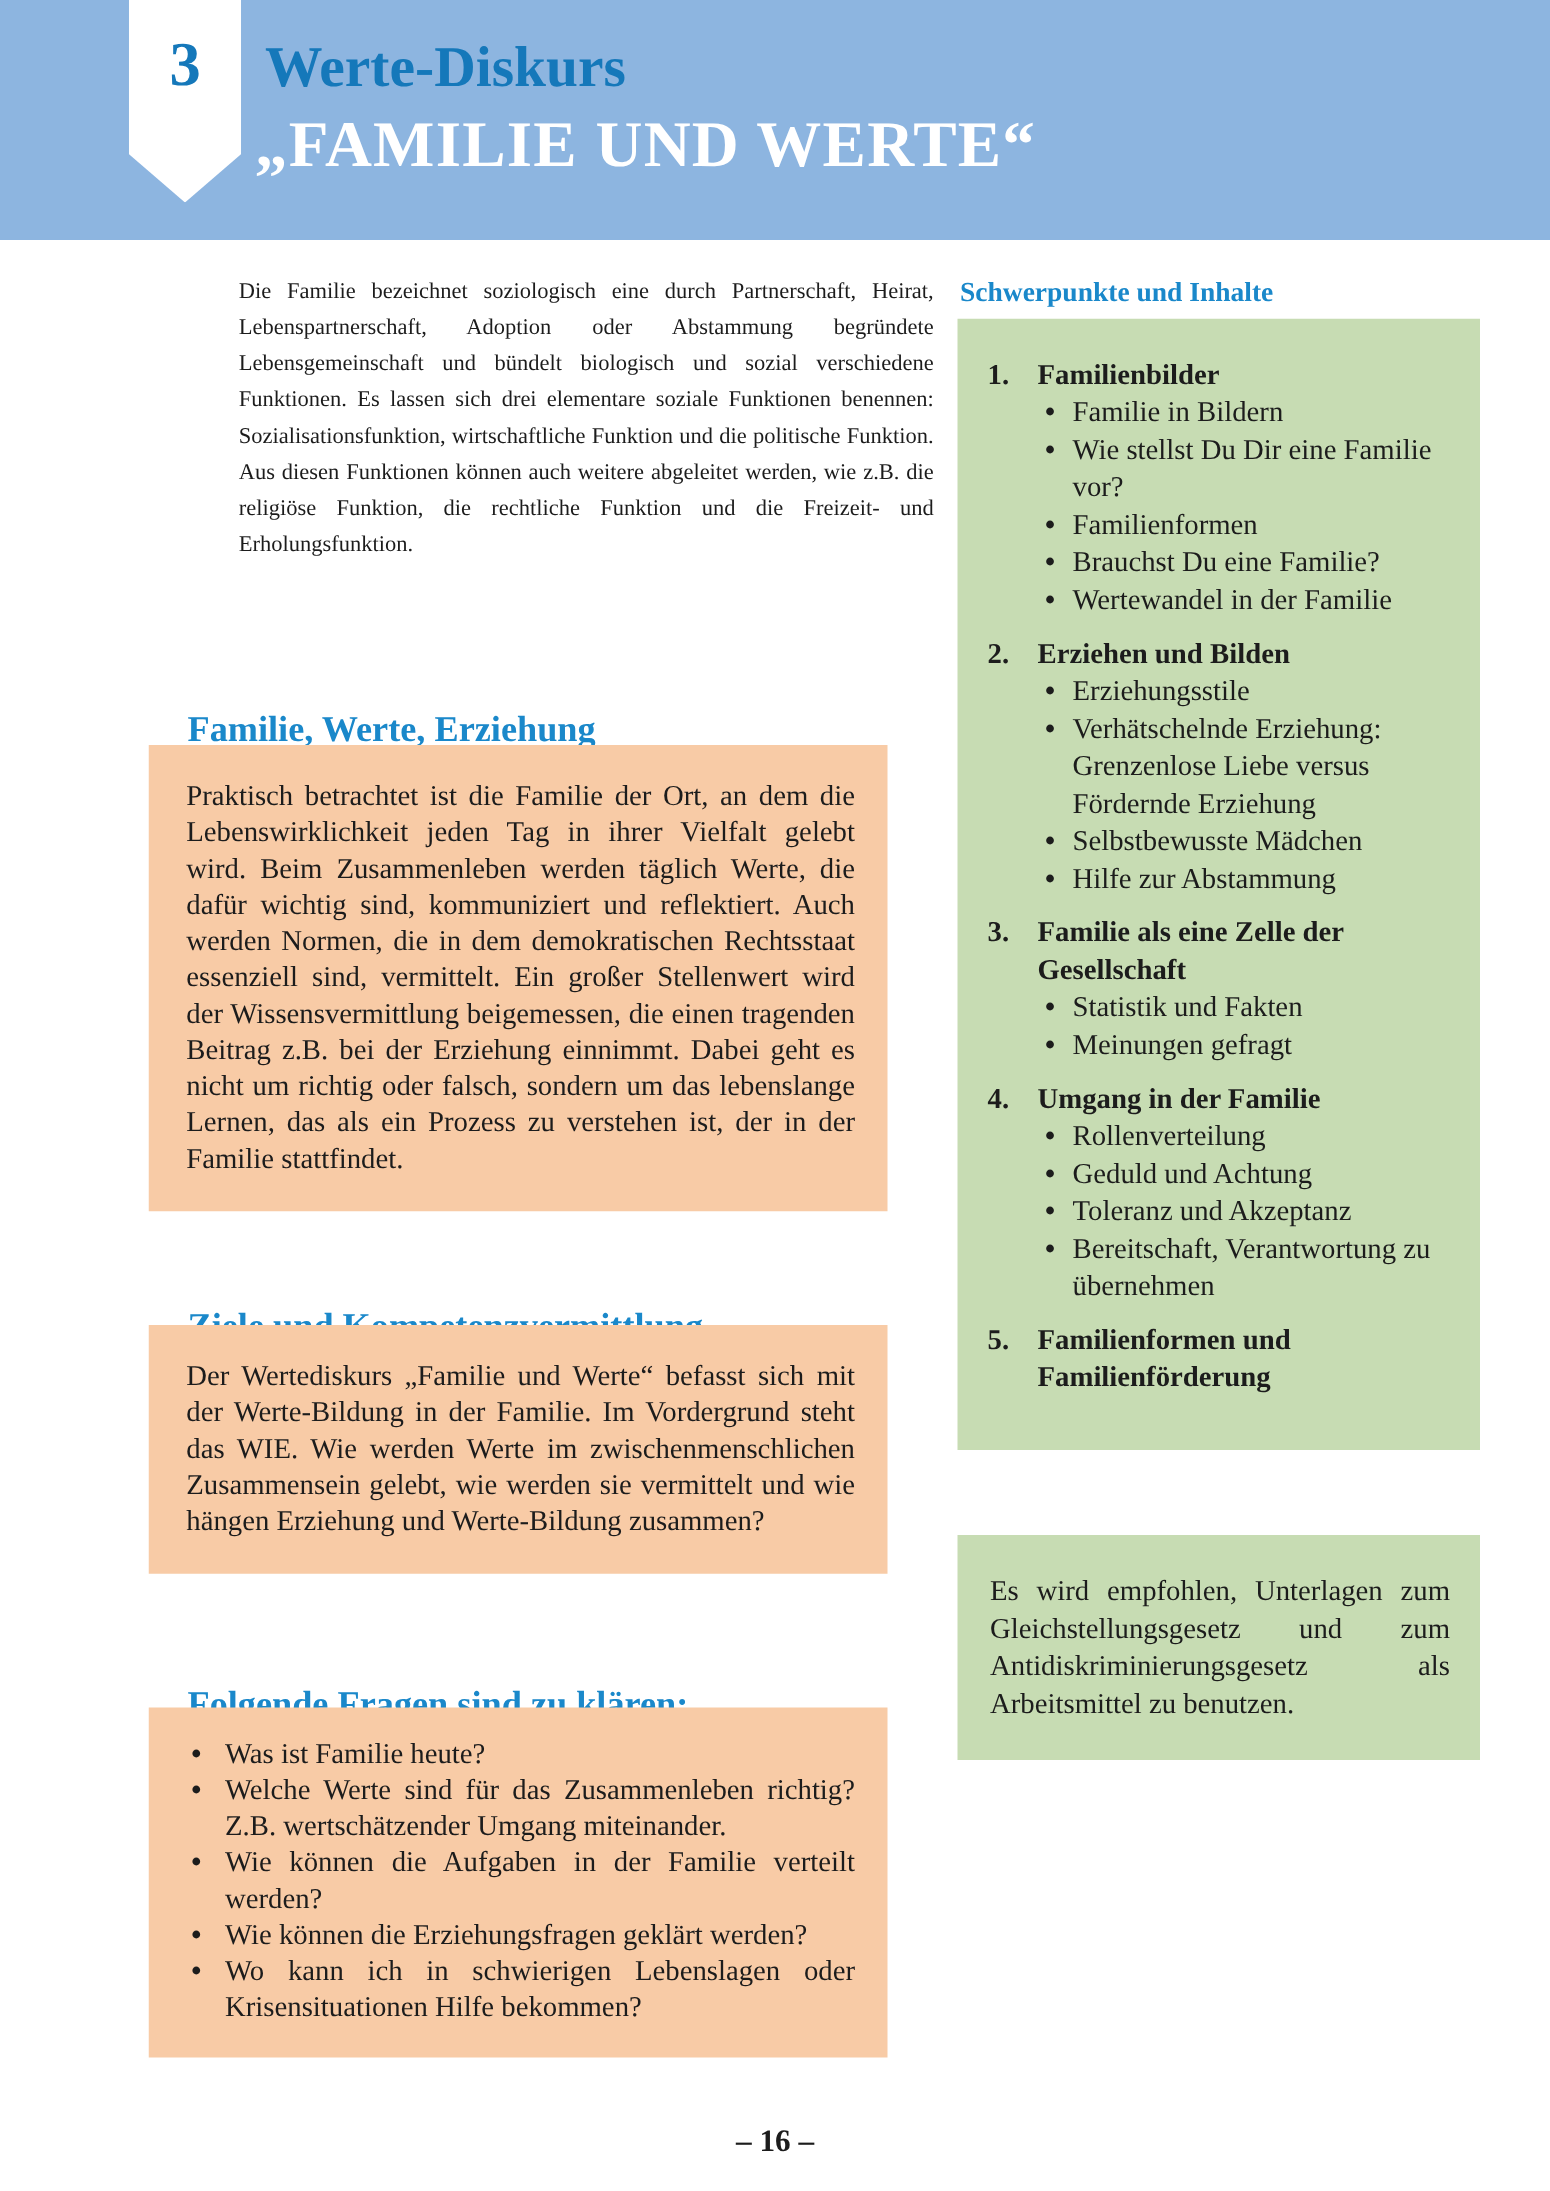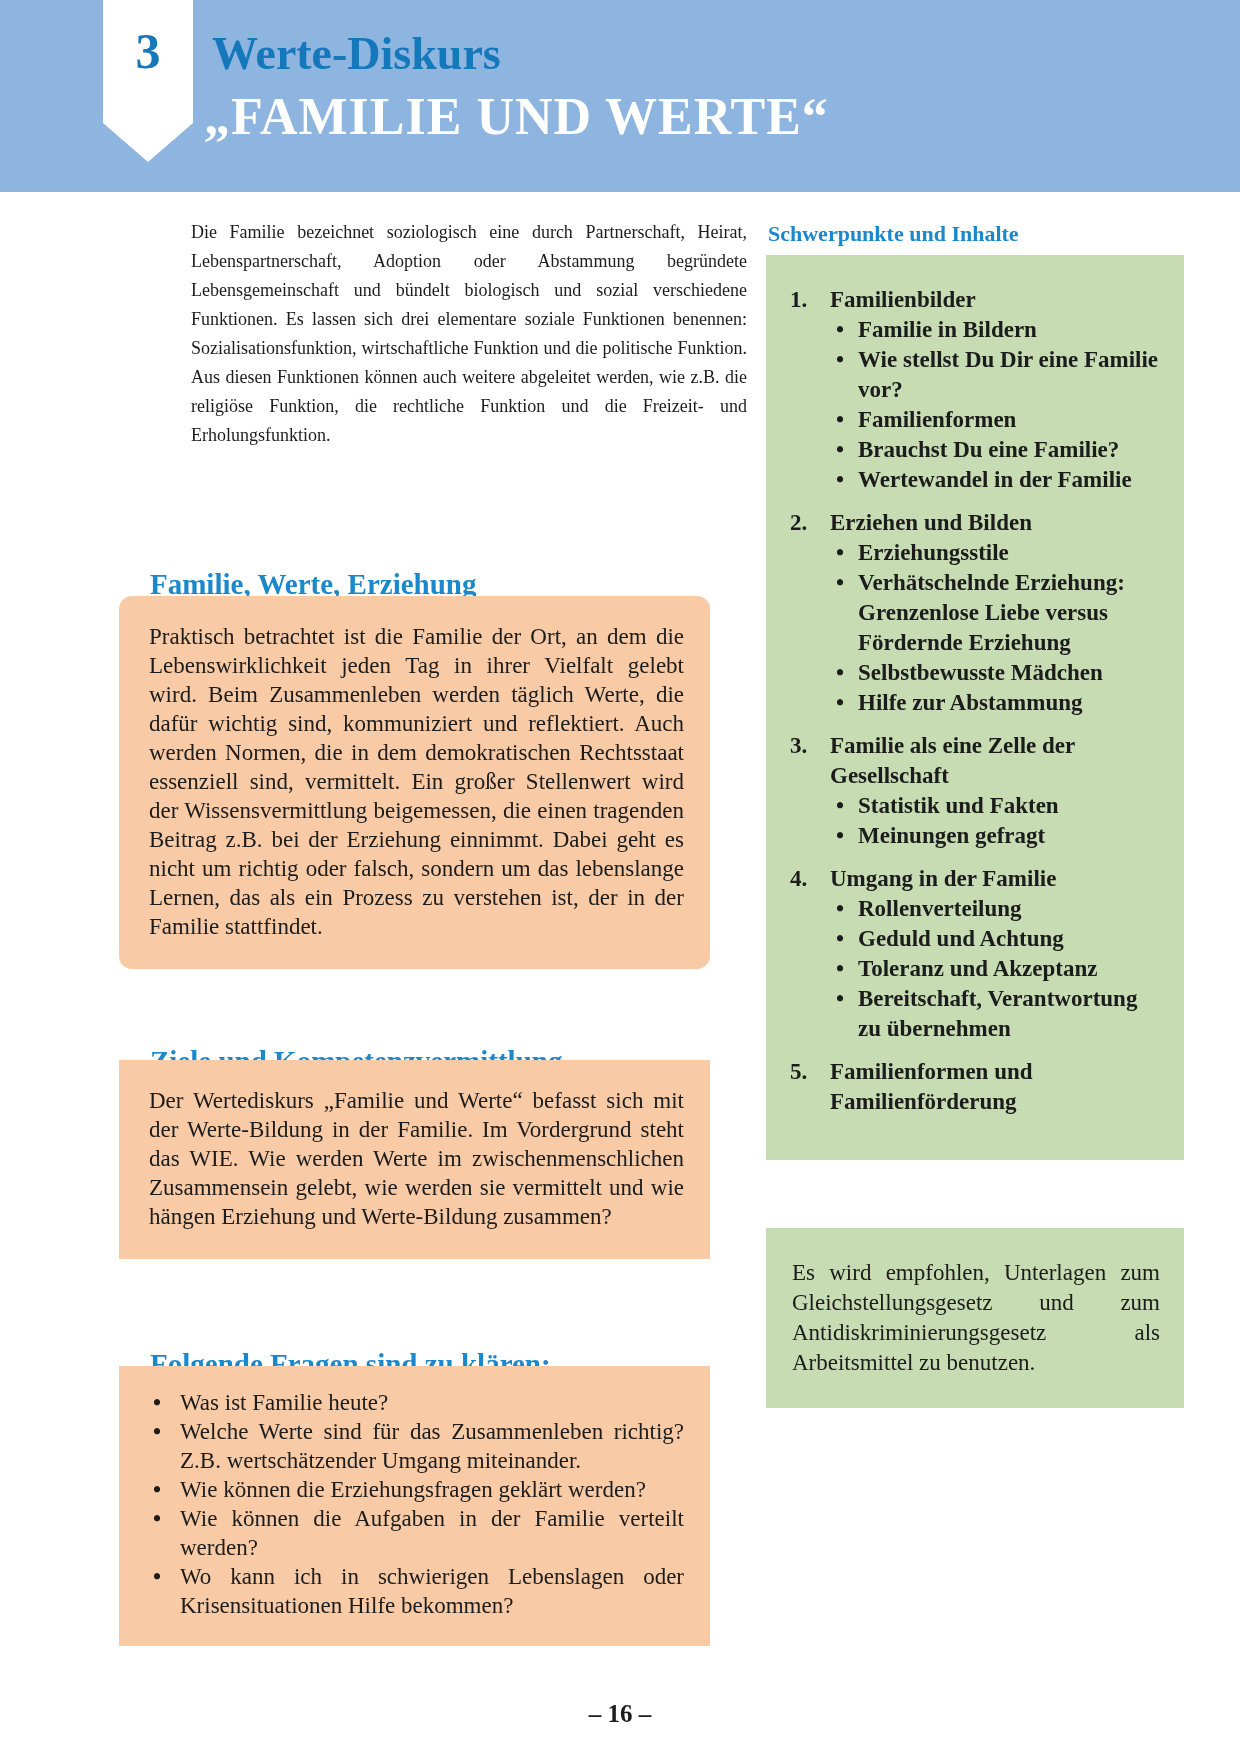--- a/index.html
+++ b/index.html
@@ -34,40 +34,40 @@
   }
   .h-left{position:absolute;left:150px;font-size:29px;line-height:34px;font-weight:bold;color:var(--accent);}
   #h-sec1{top:543px;}
   #h-sec2{top:1020px;}
   #h-sec3{top:1323px;}
   .obox{
     position:absolute;left:119px;width:591px;background:var(--orange);
     box-sizing:border-box;padding:26px 26px 28px 30px;
     font-size:23px;line-height:29px;text-align:justify;
   }
-  #obox1{top:596px;border-radius:13px;}
+  #obox1{top:596px;}
   #obox2{top:1060px;}
   #obox3{top:1366px;padding-top:22px;padding-bottom:26px;}
   .q-list{list-style:none;margin:0;padding:0;}
   .q-list li{position:relative;padding-left:31px;text-align:justify;}
   .q-list li::before{content:"\2022";position:absolute;left:4px;font-weight:bold;}
 
   
   .h-right{position:absolute;left:768px;top:198px;font-size:22px;line-height:36px;font-weight:bold;color:var(--accent);}
   .gbox{
     position:absolute;left:766px;width:418px;background:var(--green);
     box-sizing:border-box;font-size:23px;line-height:30px;
   }
   #topics-box{top:255px;min-height:905px;padding:30px 20px 28px 24px;}
   .topic{position:relative;padding-left:40px;margin-bottom:13px;}
   .topic:last-child{margin-bottom:0;}
   .topic-num{position:absolute;left:0;top:0;font-weight:bold;}
   .topic-title{font-weight:bold;}
   .t-bullets{list-style:none;margin:0;padding:0;}
-  .t-bullets li{position:relative;padding-left:28px;font-weight:bold;}
+  .t-bullets li{position:relative;padding-left:28px;}
   .t-bullets li::before{content:"\2022";position:absolute;left:6px;font-weight:bold;}
   #note-box{top:1228px;padding:30px 24px 30px 26px;text-align:justify;}
 
   
   .page-number{position:absolute;left:0;top:1700px;width:1240px;text-align:center;font-size:25px;font-weight:bold;}
 </style>
 </head>
 <body>
 
 <div class="page">
@@ -90,22 +90,22 @@
   <h2 class="h-left" id="h-sec2">Ziele und Kompetenzvermittlung</h2>
   <div class="obox" id="obox2">
     <span>Der Wertediskurs „Familie und Werte“ befasst sich mit der Werte-Bildung in der Familie. Im Vordergrund steht das WIE. Wie werden Werte im zwischenmenschlichen Zusammensein gelebt, wie werden sie vermittelt und wie hängen Erziehung und Werte-Bildung zusammen?</span>
   </div>
 
   <h2 class="h-left" id="h-sec3">Folgende Fragen sind zu klären:</h2>
   <div class="obox" id="obox3">
     <ul class="q-list">
       <li>Was ist Familie heute?</li>
       <li>Welche Werte sind für das Zusammenleben richtig? Z.B. wertschätzender Umgang miteinander.</li>
+      <li>Wie können die Aufgaben in der Familie verteilt werden?</li>
       <li>Wie können die Erziehungsfragen geklärt werden?</li>
-      <li>Wie können die Aufgaben in der Familie verteilt werden?</li>
       <li>Wo kann ich in schwierigen Lebenslagen oder Krisensituationen Hilfe bekommen?</li>
     </ul>
   </div>
 
   <h2 class="h-right">Schwerpunkte und Inhalte</h2>
 
   <div class="gbox" id="topics-box">
 
     <div class="topic">
       <span class="topic-num">1.</span>

